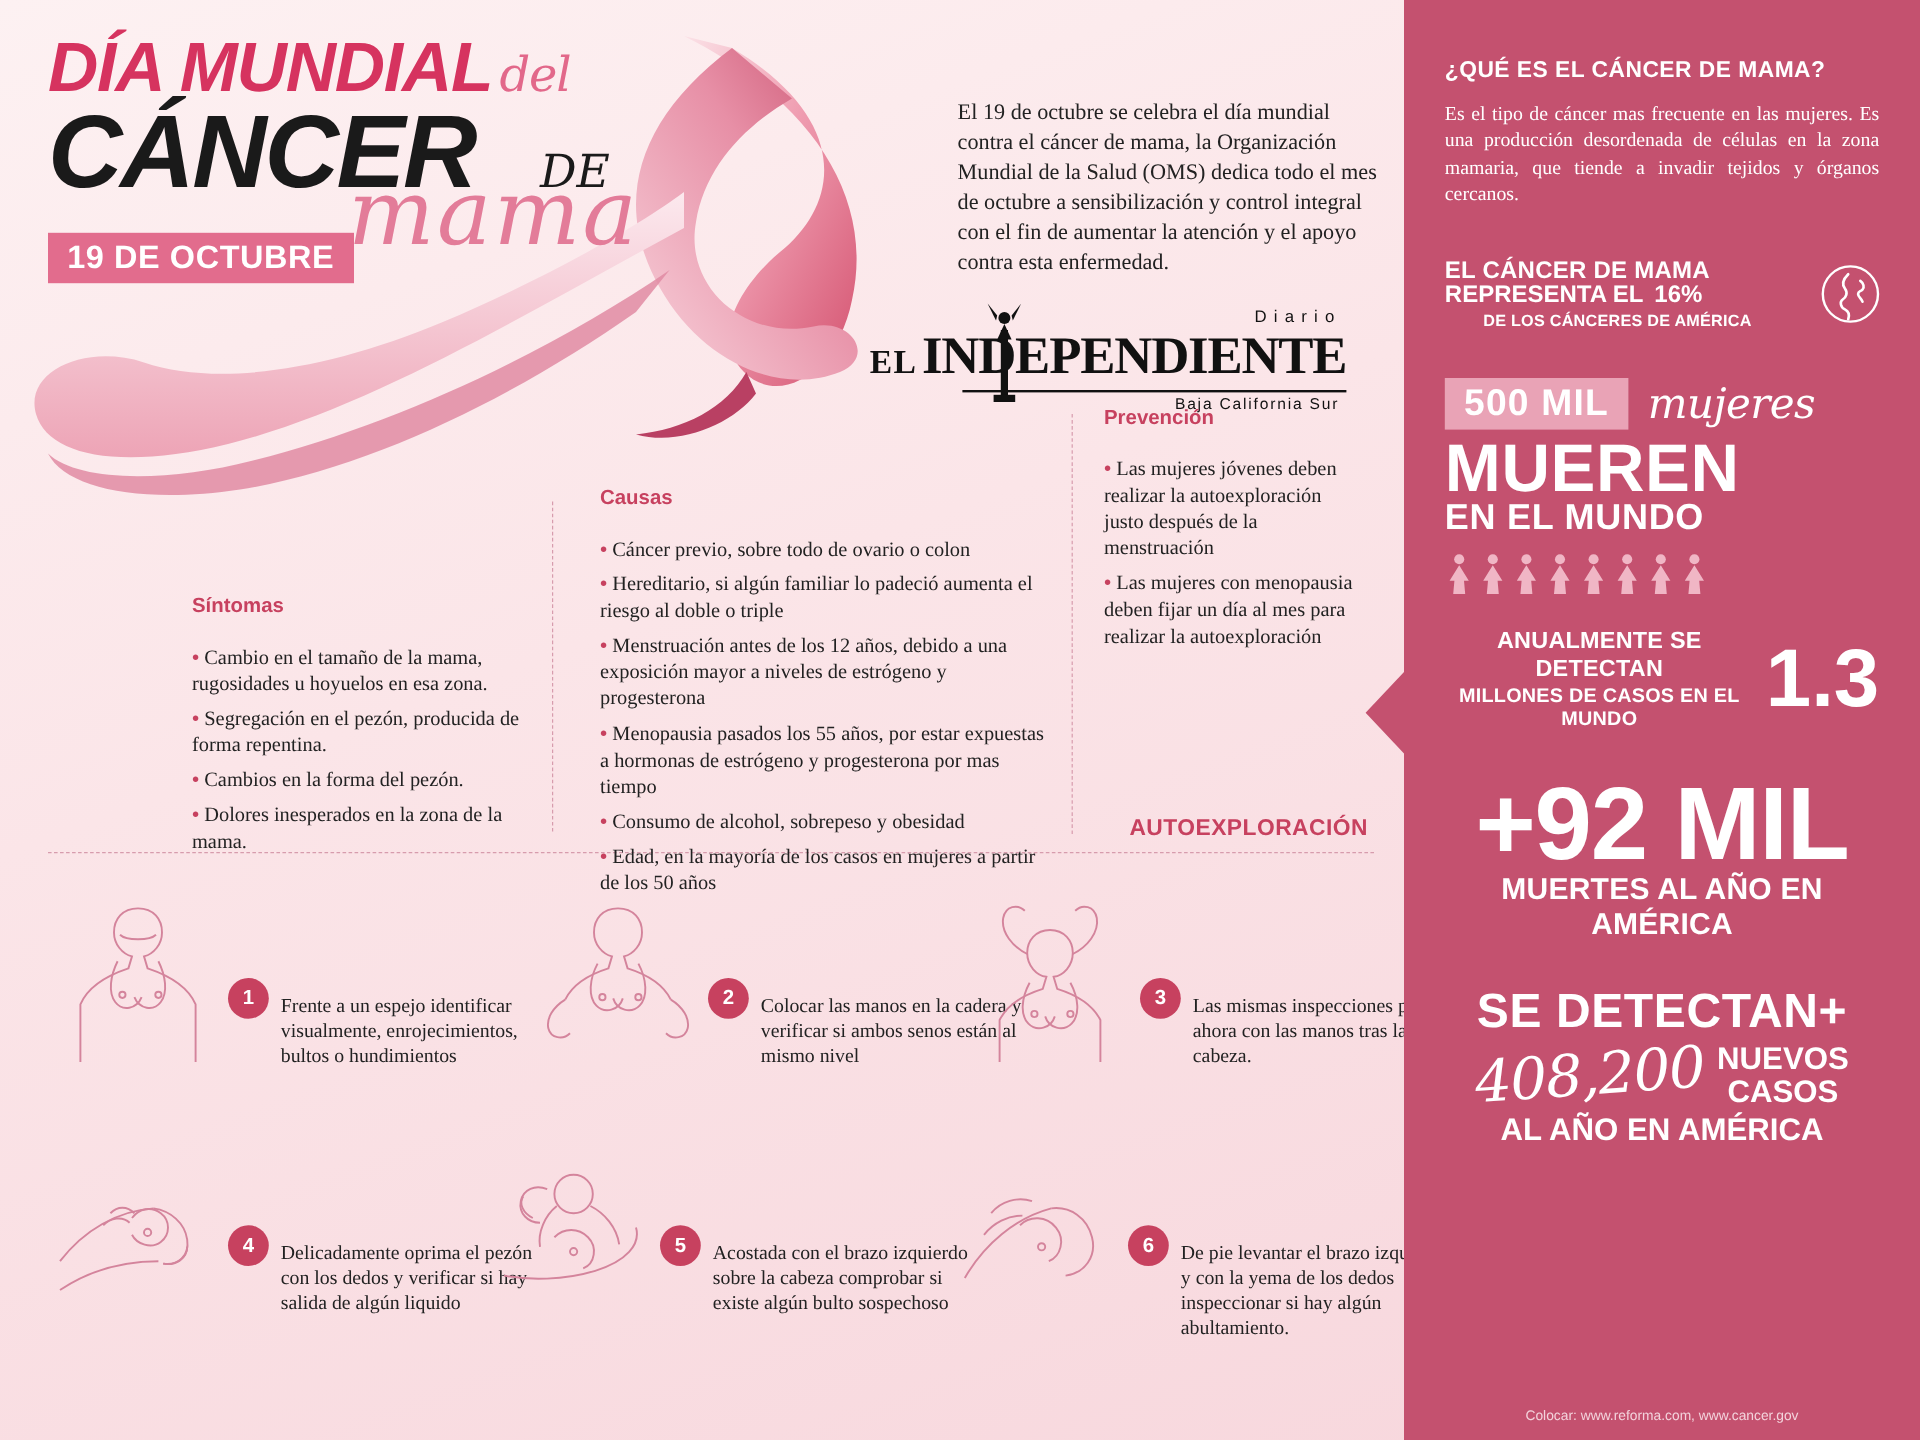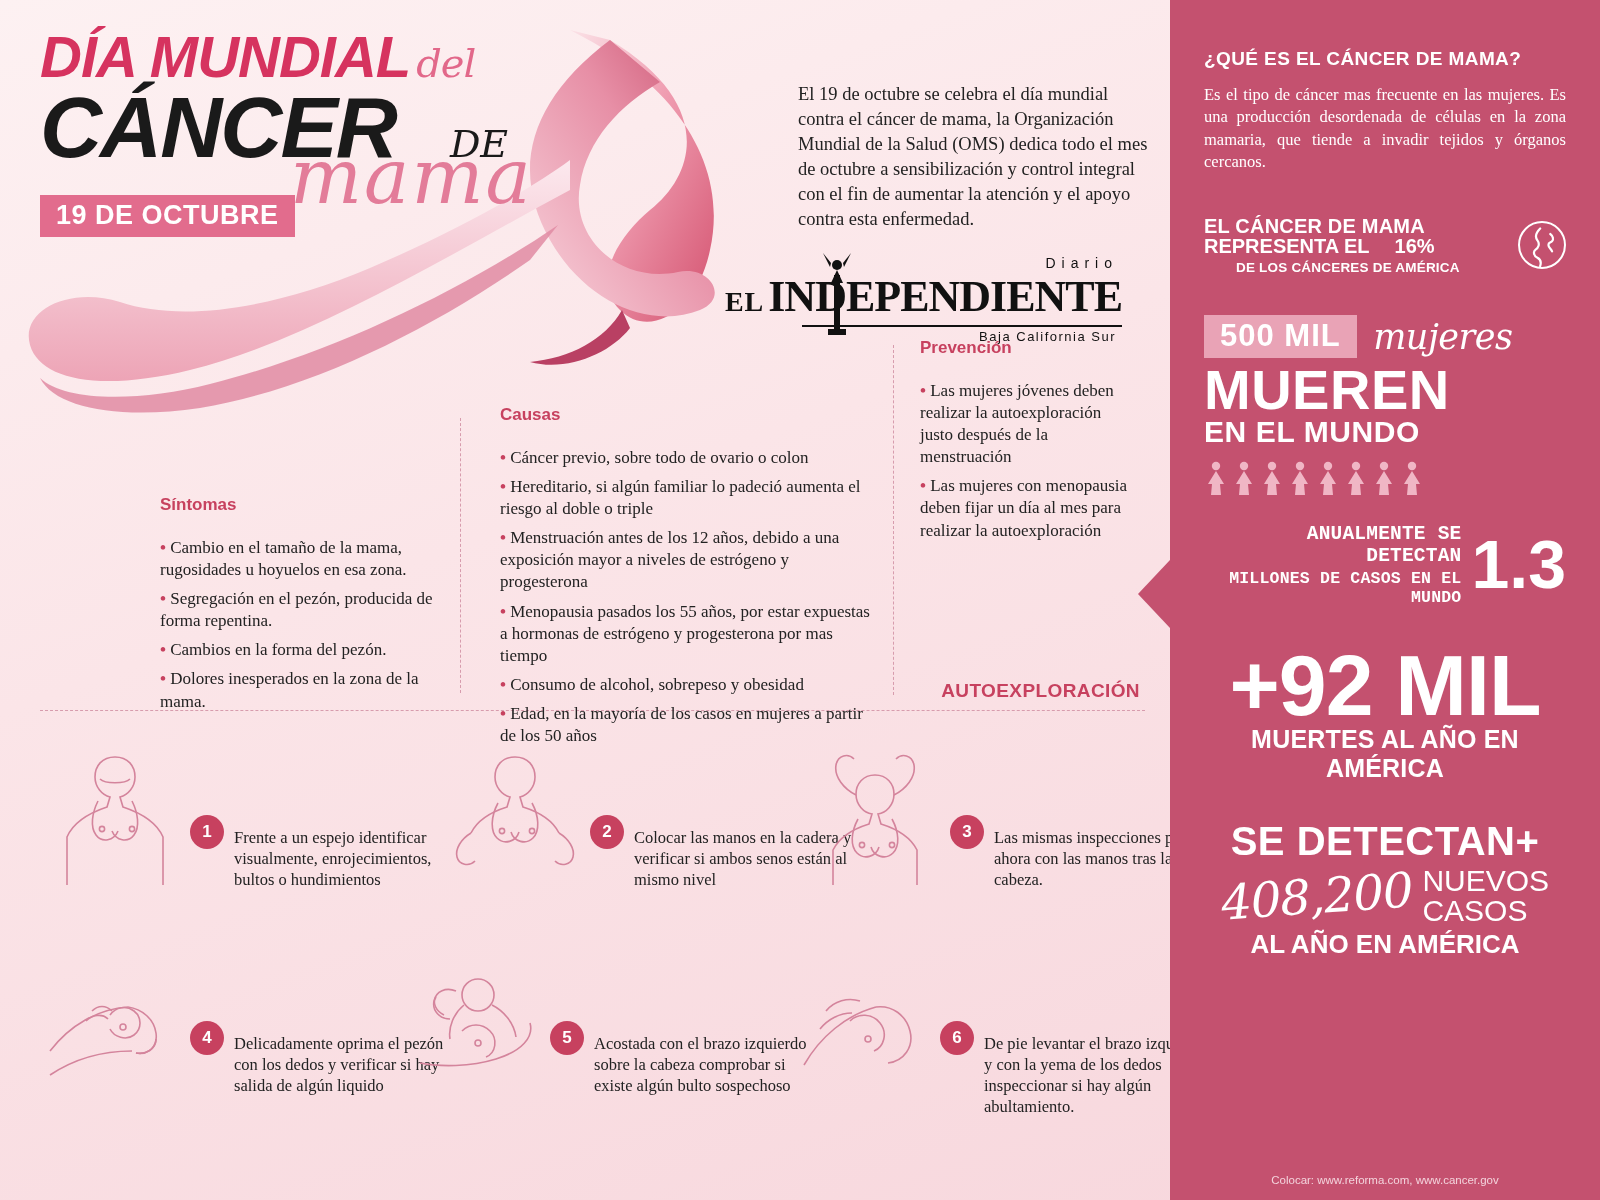--- a/index.html
+++ b/index.html
@@ -54,21 +54,21 @@
     margin-top: 42px;
     display: flex;
     align-items: center;
     gap: 10px;
   }
   .stat-16 .txtblock { flex: 1; }
   .stat-16 .l1 {
     font-weight: bold; font-size: 20px; line-height: 1.02; letter-spacing: .2px;
     display:flex; align-items:baseline; gap:7px; justify-content:flex-start;
   }
-  .stat-16 .l2 { font-weight: bold; font-size: 20px; line-height: 1.05; display:flex; align-items:baseline; gap:25px;}
+  .stat-16 .l2 { font-weight: bold; font-size: 20px; line-height: 1.05; display:flex; align-items:baseline; gap:9px;}
   .stat-16 .l3 { font-size: 13.5px; font-weight: bold; letter-spacing: .2px; margin-top: 3px; padding-left: 32px;}
   .globe {
     width: 48px; height: 48px; border-radius: 50%;
     border: 2.5px solid #fff; position: relative; flex: none;
     margin-left: 4px;
   }
   .globe svg { position:absolute; inset:0; }
 
   .stat-500 { margin-top: 40px; }
   .badge-500 {
@@ -104,40 +104,40 @@
   }
   .people-row {
     margin-top: 14px;
     display: flex;
     gap: 4px;
     align-items: flex-end;
   }
   .person { width: 24px; height: 34px; }
 
   .stat-13 { margin-top: 28px; display: flex; align-items: center; }
-  .stat-13 .left { text-align: right; flex: 1; padding-right: 10px; font-family: Liberation Mono, monospace; }
+  .stat-13 .left { text-align: center; flex: 1; padding-right: 10px; }
   .stat-13 .a { font-weight: bold; font-size: 19.5px; letter-spacing: .2px; }
   .stat-13 .b { font-weight: bold; font-size: 16.5px; letter-spacing: .2px; margin-top: 2px;}
   .stat-13 .num { font-weight: bold; font-size: 68px; line-height: .85; }
 
   .stat-92 { margin-top: 40px; text-align: center; }
   .stat-92 .num { font-weight: bold; font-size: 86px; line-height: .9; letter-spacing: -1px;}
   .stat-92 .sub { font-weight: bold; font-size: 25px; letter-spacing: .2px; margin-top: 0;}
 
   .stat-408 { margin-top: 36px; text-align: center; }
   .stat-408 .t1 { font-weight: bold; font-size: 40px; letter-spacing: .5px; }
   .stat-408 .row2 { display: flex; align-items: center; justify-content: center; gap: 10px; margin-top: 2px;}
   .stat-408 .hand {
     font-family: "DejaVu Serif", serif;
     font-style: italic;
     font-size: 48px;
     letter-spacing: -1px;
     transform: rotate(-4deg);
   }
-  .stat-408 .nuevos { font-weight: normal; font-size: 30px; line-height: 1.02; text-align: left;}
+  .stat-408 .nuevos { font-weight: bold; font-size: 26px; line-height: 1.02; text-align: center;}
   .stat-408 .t3 { font-weight: bold; font-size: 26px; margin-top: 2px; }
 
   .fuentes {
     position: absolute;
     bottom: 14px; left: 0; width: 100%;
     text-align: center;
     font-size: 11.5px;
     color: #f3d3dc;
   }
 

